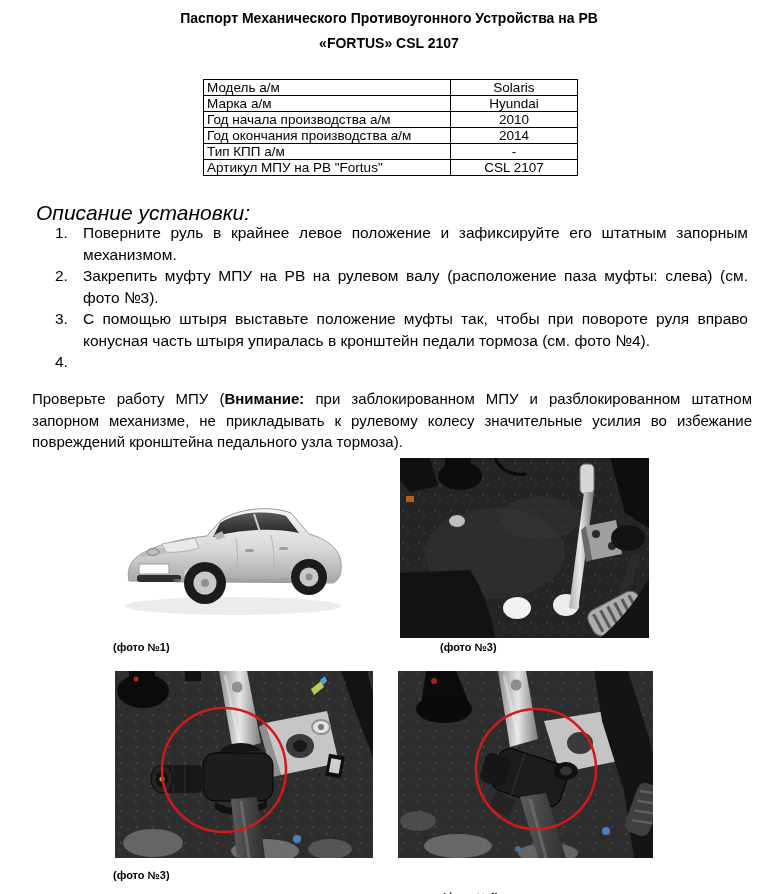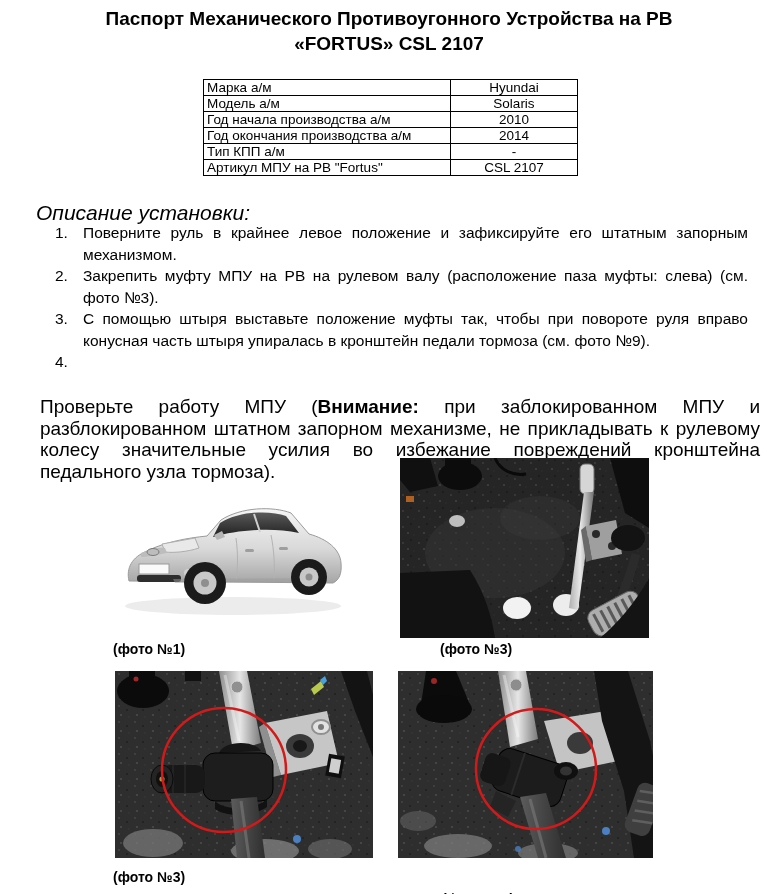--- a/index.html
+++ b/index.html
@@ -1,56 +1,56 @@
 <!DOCTYPE html>
 <html><head>
 <meta charset="utf-8">
 <style>
   html,body{margin:0;padding:0;background:#ffffff;}
   .page{position:relative;width:778px;height:894px;background:#ffffff;overflow:hidden;
         font-family:"Liberation Sans",sans-serif;color:#000;}
   .title{position:absolute;top:6px;left:0;width:778px;text-align:center;
-         font-size:19px;font-weight:bold;line-height:25px;}
+         font-size:14px;font-weight:bold;line-height:25px;}
   table.spec{position:absolute;left:203px;top:79px;border-collapse:collapse;
              font-size:13.5px;line-height:15px;}
   table.spec td{border:1px solid #000;height:15px;padding:0 3px;white-space:nowrap;}
   td.k{width:240px;text-align:left;}
   td.v{width:120px;text-align:center;}
   .heading{position:absolute;left:36px;top:201px;font-size:21px;font-style:italic;}
   ol.steps{position:absolute;left:55px;top:222px;width:693px;margin:0;padding:0;
            list-style:none;font-size:15.5px;line-height:21.5px;}
   ol.steps li{position:relative;padding-left:28px;text-align:justify;}
   ol.steps .num{position:absolute;left:0;top:0;}
-  .note{position:absolute;left:28px;top:384px;width:720px;margin:12px;
-        font-size:19px;line-height:21.5px;text-align:justify;}
+  .note{position:absolute;left:28px;top:384px;width:720px;margin:4px;
+        font-size:15px;line-height:21.5px;text-align:justify;}
   .note b{font-weight:bold;}
   .photo{position:absolute;display:block;}
-  .photo-label{position:absolute;font-size:14px;font-weight:bold;white-space:nowrap;}
+  .photo-label{position:absolute;font-size:11px;font-weight:bold;white-space:nowrap;}
 </style>
 </head>
 <body>
 
 <div class="page">
 
   <div class="title">
     <div>Паспорт Механического Противоугонного Устройства на РВ</div>
     <div>«FORTUS» CSL 2107</div>
   </div>
 
   <table class="spec">
     <tbody>
       <tr>
+        <td class="k">Модель а/м</td>
+        <td class="v">Solaris</td>
+      </tr>
+      <tr>
         <td class="k">Марка а/м</td>
         <td class="v">Hyundai</td>
       </tr>
       <tr>
-        <td class="k">Модель а/м</td>
-        <td class="v">Solaris</td>
-      </tr>
-      <tr>
         <td class="k">Год начала производства а/м</td>
         <td class="v">2010</td>
       </tr>
       <tr>
         <td class="k">Год окончания производства а/м</td>
         <td class="v">2014</td>
       </tr>
       <tr>
         <td class="k">Тип КПП а/м</td>
         <td class="v">-</td>
@@ -68,21 +68,21 @@
     <li>
       <span class="num">1.</span>
       <span class="txt">Поверните руль в крайнее левое положение и зафиксируйте его штатным запорным механизмом.</span>
     </li>
     <li>
       <span class="num">2.</span>
       <span class="txt">Закрепить муфту МПУ на РВ на рулевом валу (расположение паза муфты: слева) (см. фото №3).</span>
     </li>
     <li>
       <span class="num">3.</span>
-      <span class="txt">С помощью штыря выставьте положение муфты так, чтобы при повороте руля вправо конусная часть штыря упиралась в кронштейн педали тормоза (см. фото №9).</span>
+      <span class="txt">С помощью штыря выставьте положение муфты так, чтобы при повороте руля вправо конусная часть штыря упиралась в кронштейн педали тормоза (см. фото №4).</span>
     </li>
     <li>
       <span class="num">4.</span>
     </li>
   </ol>
 
   <p class="note"><span>Проверьте работу МПУ (</span><b>Внимание:</b><span> при заблокированном МПУ и разблокированном штатном запорном механизме, не прикладывать к рулевому колесу значительные усилия во избежание повреждений кронштейна педального узла тормоза).</span></p>
 
   <svg class="photo" style="left:113px;top:478px;" width="235" height="150" viewBox="0 0 235 150">
     <defs>

